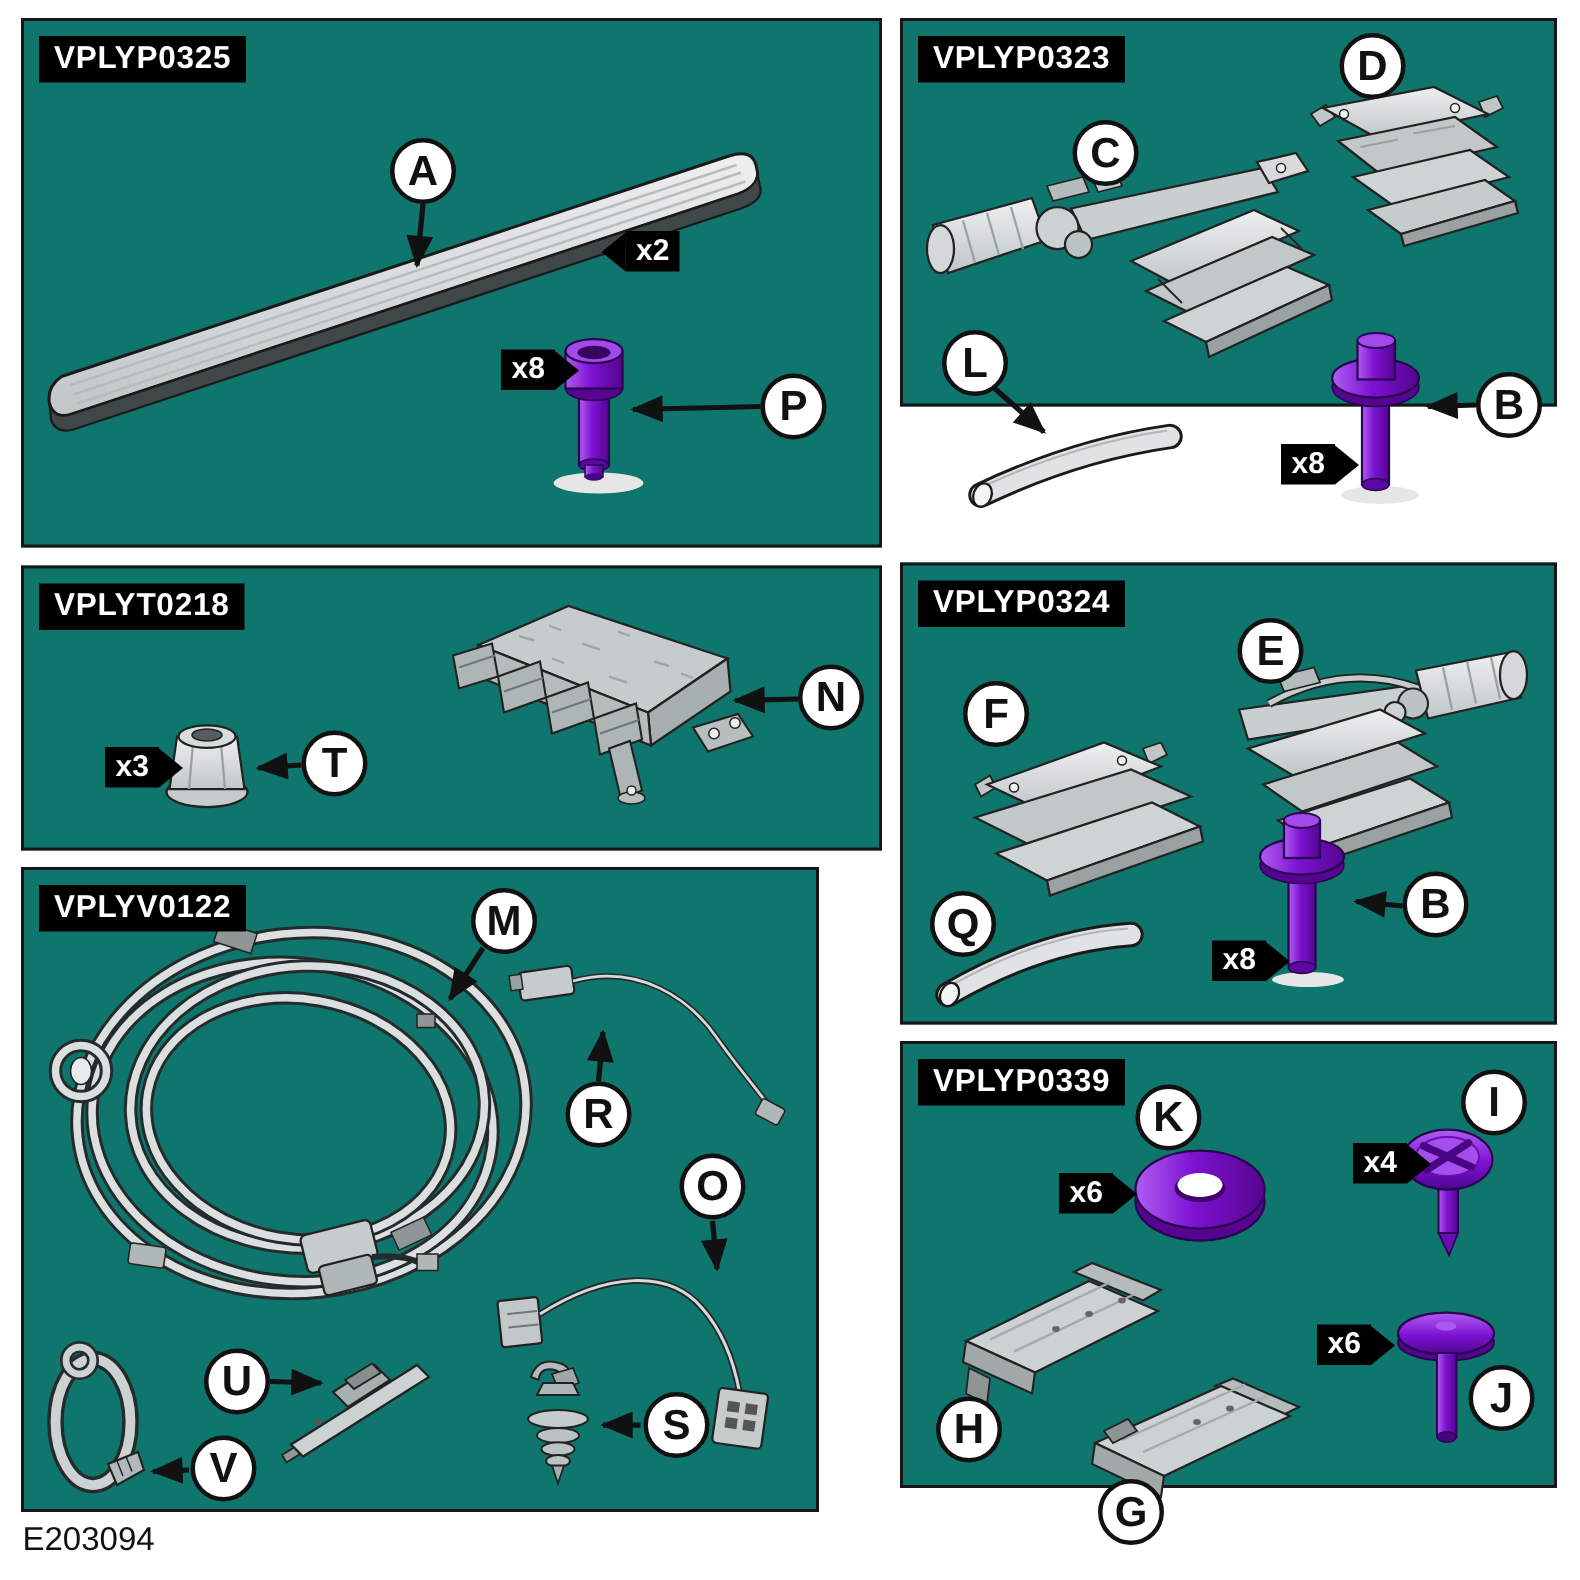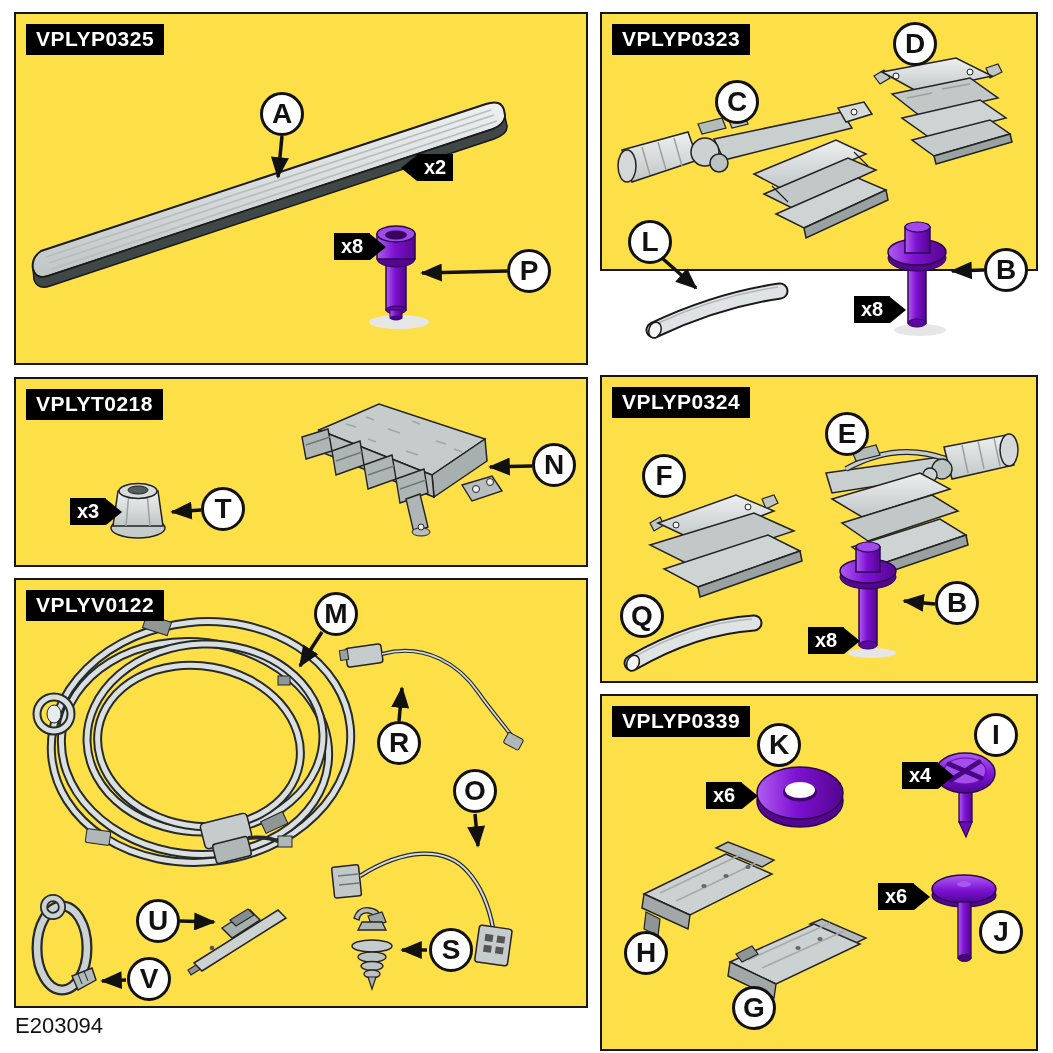--- a/index.html
+++ b/index.html
@@ -1,20 +1,20 @@
 <!DOCTYPE html>
 <html><head>
 <meta charset="utf-8">
 <style>
   html,body { margin:0; padding:0; background:#ffffff; }
   #stage {
     position:relative; width:1053px; height:1053px; background:#ffffff;
     font-family:"Liberation Sans", sans-serif; overflow:hidden;
   }
-  .panel { position:absolute; background:#fde047; border:2px solid #161616; box-sizing:border-box; }
+  .panel { position:absolute; background:#0f766e; border:2px solid #161616; box-sizing:border-box; }
   .art { position:absolute; left:0; top:0; }
   .code {
     position:absolute; left:10px; top:10px; background:#000; color:#fff;
     font-weight:bold; font-size:21px; letter-spacing:0.5px; padding:3px 10px 4px;
   }
   .callout {
     position:absolute; width:44px; height:44px; box-sizing:border-box;
     border:3.5px solid #111; border-radius:50%; background:#fff;
     display:flex; align-items:center; justify-content:center;
     font-size:28px; font-weight:bold; color:#111;
@@ -281,21 +281,21 @@
       </div>
     <div class="callout" style="left:333px;top:204px">
       <span>B</span>
       </div>
     <div class="qtag" style="left:206px;top:250px">
       <span class="qbox">x8</span>
       <span class="qarr-r"></span>
       </div>
   </div>
 
-  <div class="panel" style="left:14px;top:578px;width:574px;height:430px">
+  <div class="panel" style="left:14px;top:578px;width:532px;height:430px">
     <svg class="art" width="570" height="426">
       <g>
         <ellipse class="wo" cx="185" cy="162" rx="150" ry="120" transform="rotate(-6 185 162)"></ellipse>
         <ellipse class="wi" cx="185" cy="162" rx="150" ry="120" transform="rotate(-6 185 162)"></ellipse>
         <ellipse class="wo" cx="179" cy="168" rx="134" ry="106" transform="rotate(7 179 168)"></ellipse>
         <ellipse class="wi" cx="179" cy="168" rx="134" ry="106" transform="rotate(7 179 168)"></ellipse>
         <ellipse class="wo" cx="189" cy="158" rx="118" ry="94" transform="rotate(-2 189 158)"></ellipse>
         <ellipse class="wi" cx="189" cy="158" rx="118" ry="94" transform="rotate(-2 189 158)"></ellipse>
         <ellipse class="wo" cx="183" cy="166" rx="102" ry="80" transform="rotate(10 183 166)"></ellipse>
         <ellipse class="wi" cx="183" cy="166" rx="102" ry="80" transform="rotate(10 183 166)"></ellipse>
@@ -378,21 +378,21 @@
       <span>U</span>
       </div>
     <div class="callout" style="left:413px;top:348px">
       <span>S</span>
       </div>
     <div class="callout" style="left:111px;top:377px">
       <span>V</span>
       </div>
   </div>
 
-  <div class="panel" style="left:600px;top:694px;width:438px;height:357px">
+  <div class="panel" style="left:600px;top:694px;width:438px;height:298px">
     <svg class="art" width="434" height="338">
       <g>
         <ellipse cx="198" cy="105" rx="43" ry="26" fill="#55058f" stroke="#2a0650" stroke-width="1.5"></ellipse>
         <ellipse cx="198" cy="97" rx="43" ry="26" fill="url(#pg)" stroke="#2a0650" stroke-width="1.5"></ellipse>
         <ellipse cx="198" cy="96" rx="17" ry="9.5" fill="#42046f"></ellipse>
         <ellipse cx="198" cy="94" rx="15" ry="8" fill="#ffffff"></ellipse>
       </g>
       <g>
         <rect x="357" y="90" width="13" height="36" fill="url(#pg)" stroke="#2a0650" stroke-width="1.3"></rect>
         <polygon points="357,126 370,126 364,141" fill="#6b0cb6" stroke="#2a0650" stroke-width="1.2"></polygon>

